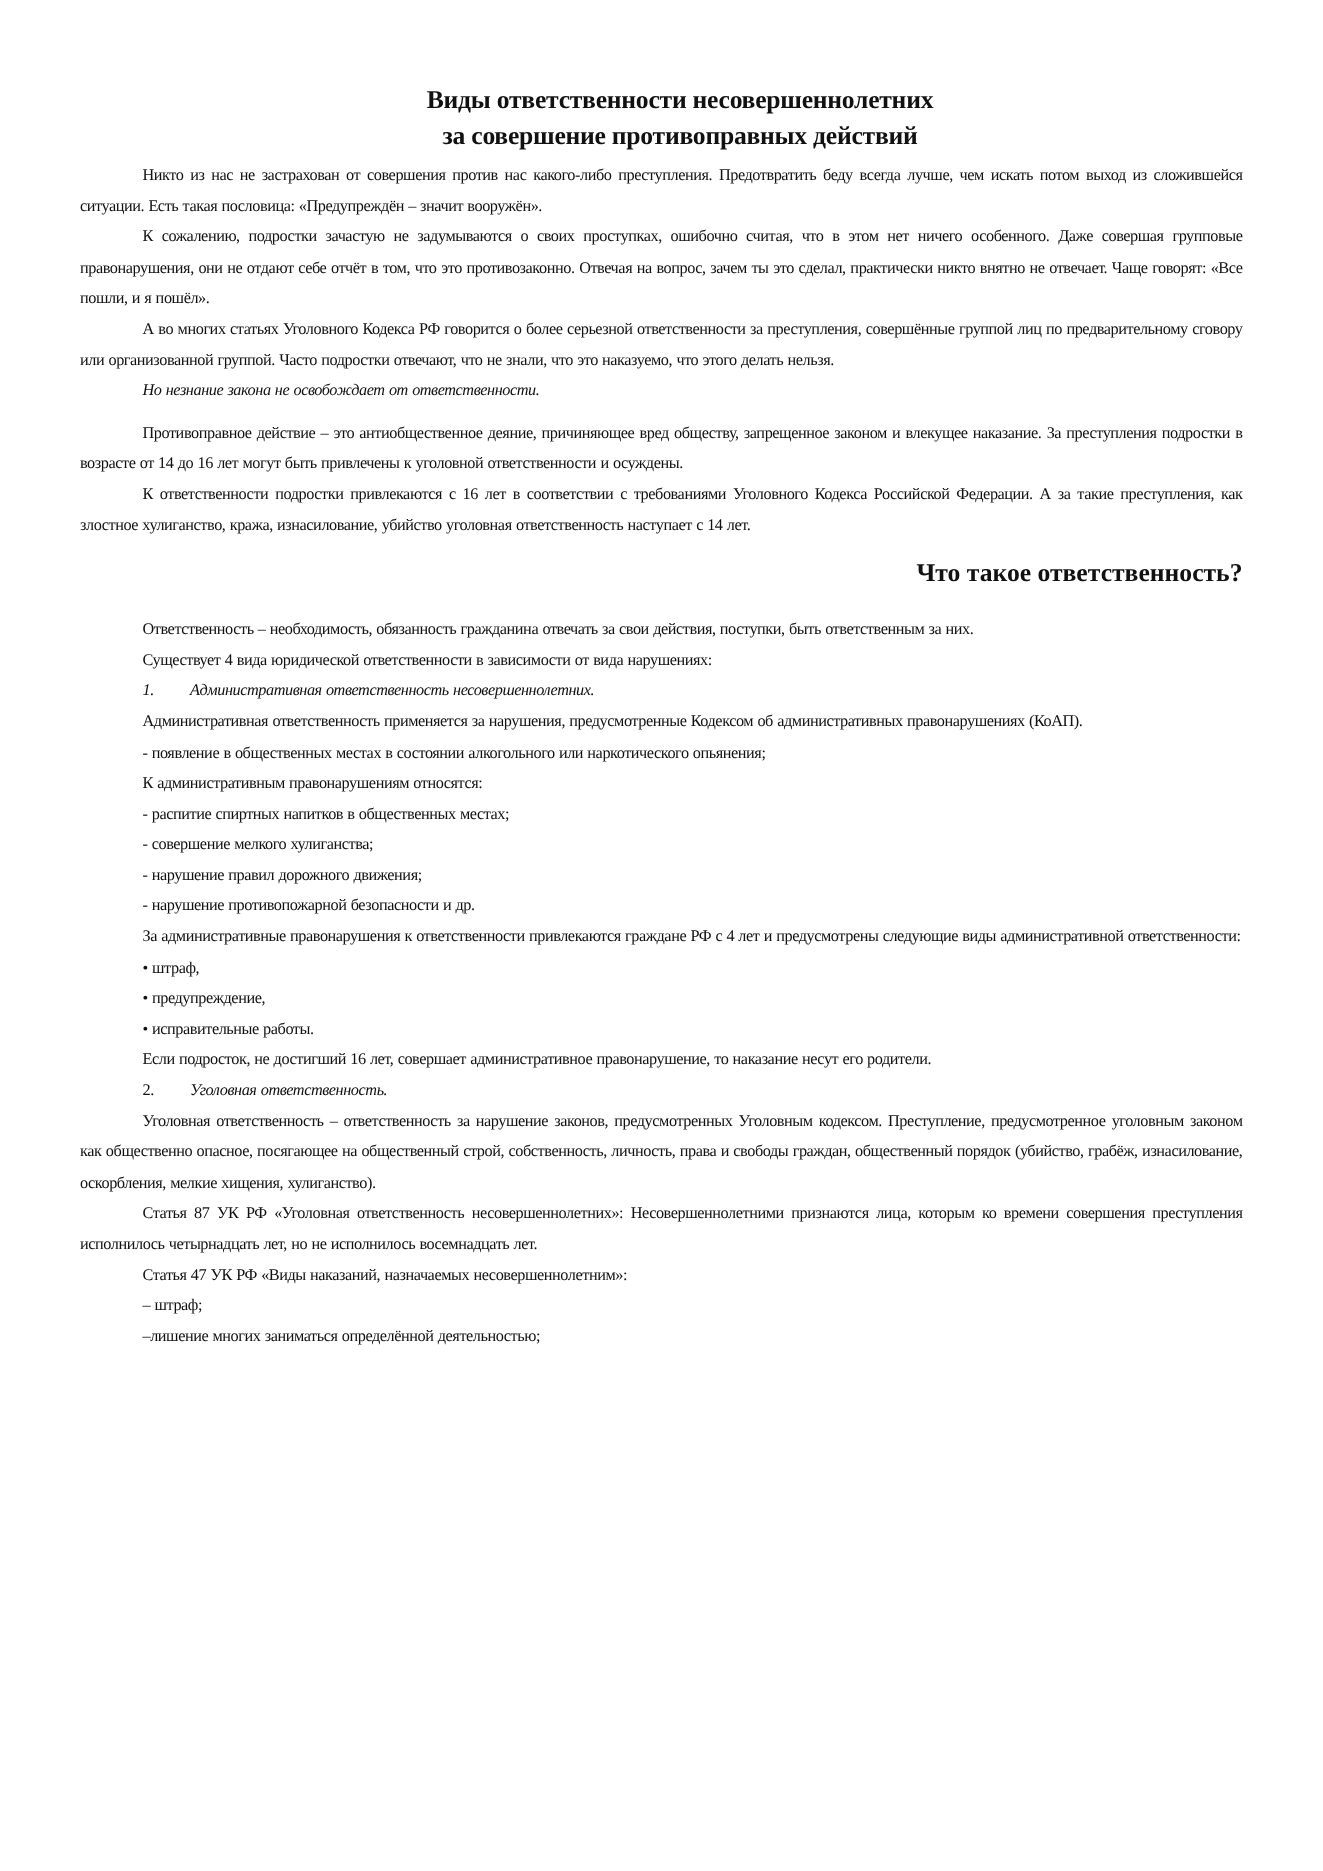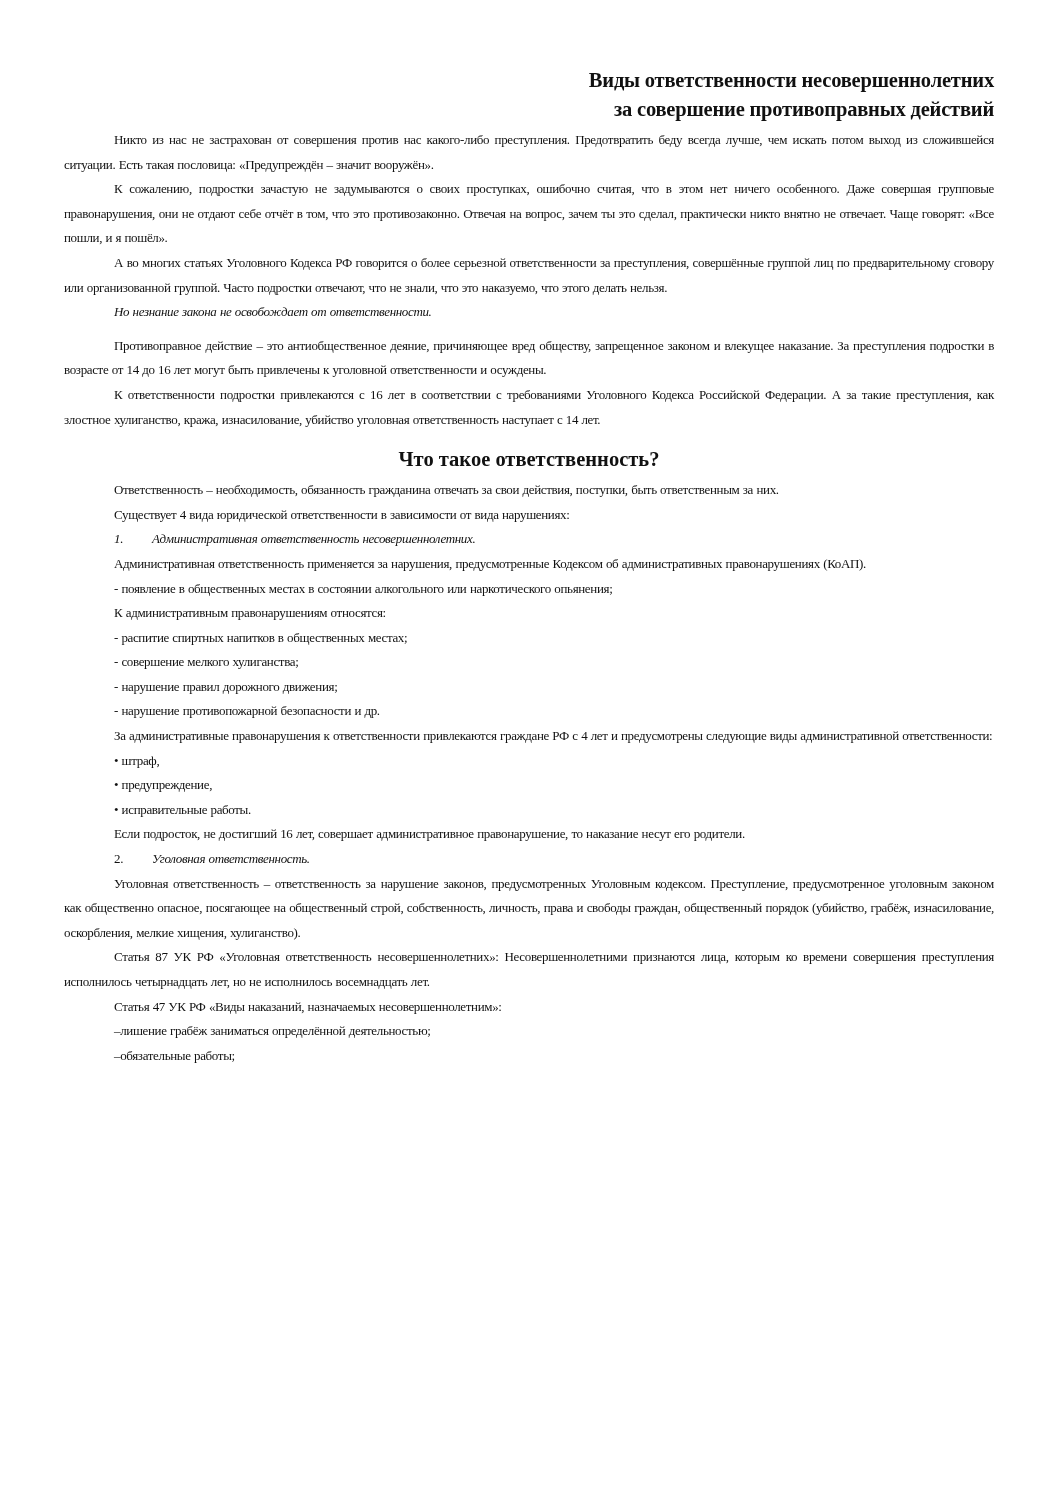--- a/index.html
+++ b/index.html
@@ -11,34 +11,34 @@
       font-family: "Liberation Serif", "DejaVu Serif", serif;
       color: #111111;
     }
     .page {
       position: absolute;
       left: 64px;
       top: 66px;
       width: 930px;
     }
     .title {
-      text-align: right;
+      text-align: center;
       font-weight: bold;
       font-size: 20.5px;
       line-height: 29px;
       letter-spacing: -0.2px;
       margin: 0 0 4px 0;
       padding-left: 30px;
     }
     .h2 {
-      text-align: center;
+      text-align: right;
       font-weight: bold;
       font-size: 20.5px;
       line-height: 30px;
-      margin: 12px 0 4px 0;
+      margin: 12px 0 17px 0;
     }
     p {
       margin: 0;
       font-size: 13px;
       line-height: 24.6px;
       text-align: justify;
       letter-spacing: -0.35px;
       word-spacing: 0.5px;
     }
     p.ind { text-indent: 50px; }
@@ -82,16 +82,16 @@
   <p class="ind">За административные правонарушения к ответственности привлекаются граждане РФ с 4 лет и предусмотрены следующие виды административной ответственности:</p>
   <p class="li">• штраф,</p>
   <p class="li">• предупреждение,</p>
   <p class="li">• исправительные работы.</p>
   <p class="ind">Если подросток, не достигший 16  лет, совершает административное правонарушение, то наказание несут его родители.</p>
 
   <p class="li"><span class="num plain">2.</span><span class="em-u">Уголовная ответственность.</span></p>
   <p class="ind">Уголовная ответственность – ответственность за нарушение законов, предусмотренных Уголовным кодексом. Преступление, предусмотренное уголовным законом как общественно опасное, посягающее на общественный строй, собственность, личность, права и свободы граждан, общественный порядок (убийство, грабёж, изнасилование, оскорбления, мелкие хищения, хулиганство).</p>
   <p class="ind">Статья 87 УК РФ «Уголовная ответственность несовершеннолетних»: Несовершеннолетними признаются лица,  которым ко времени совершения преступления исполнилось четырнадцать лет, но не исполнилось восемнадцать лет.</p>
   <p class="ind">Статья 47 УК РФ «Виды наказаний, назначаемых несовершеннолетним»:</p>
-  <p class="li">–лишение грабёж заниматься определённой деятельностью;</p>
-  <p class="li">–обязательные работы;</p>
+  <p class="li">– штраф;</p>
+  <p class="li">–лишение многих заниматься определённой деятельностью;</p>
 
 </div>
 
 </body></html>

